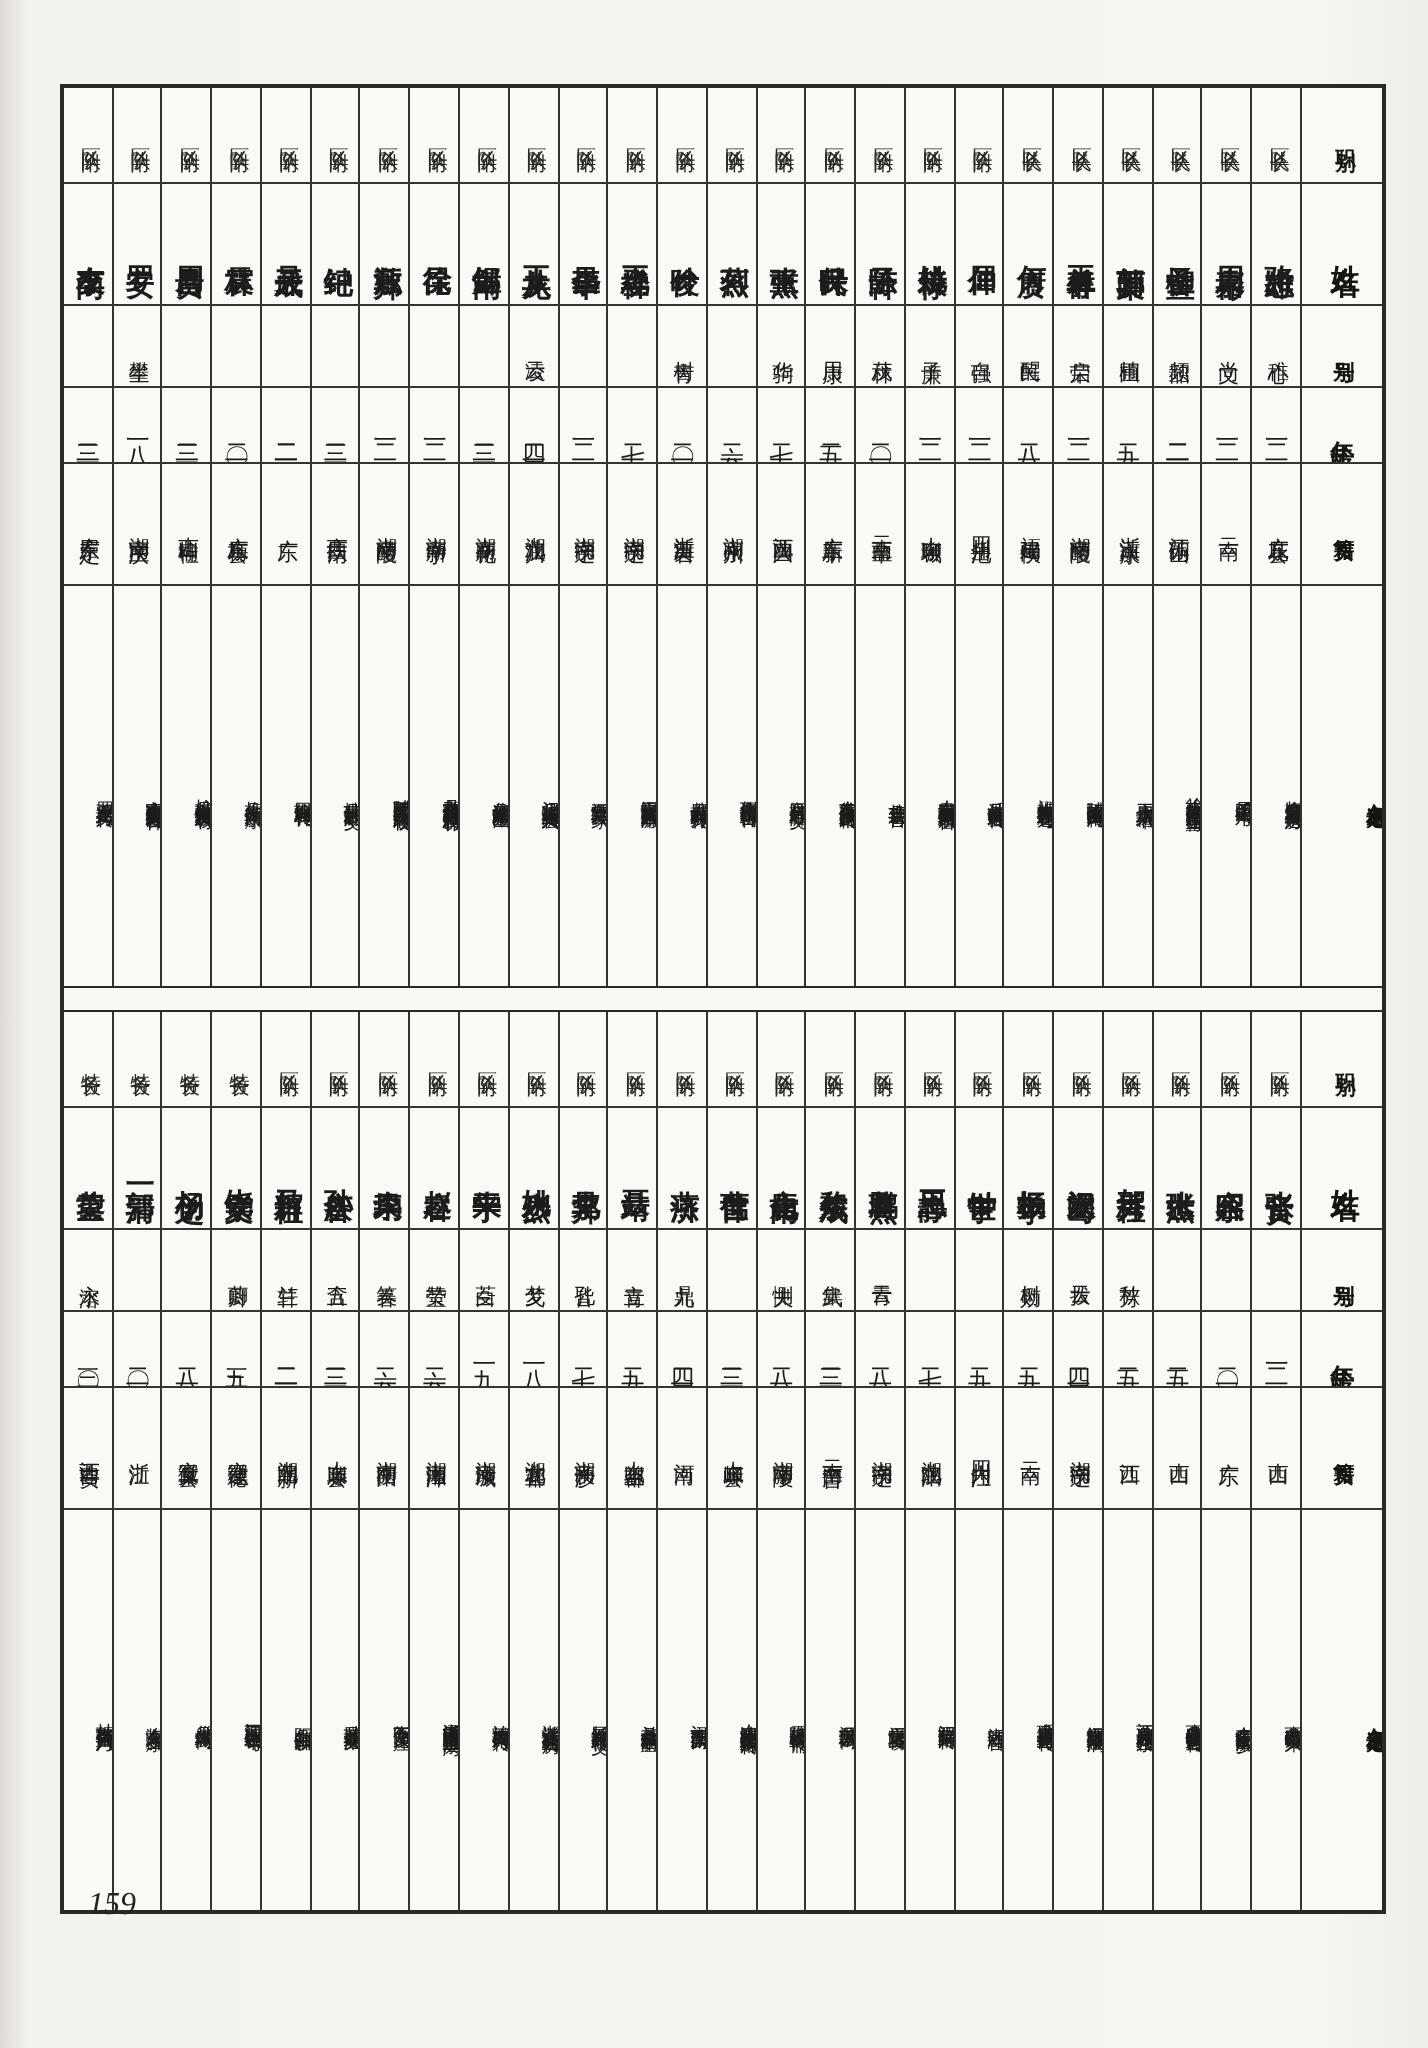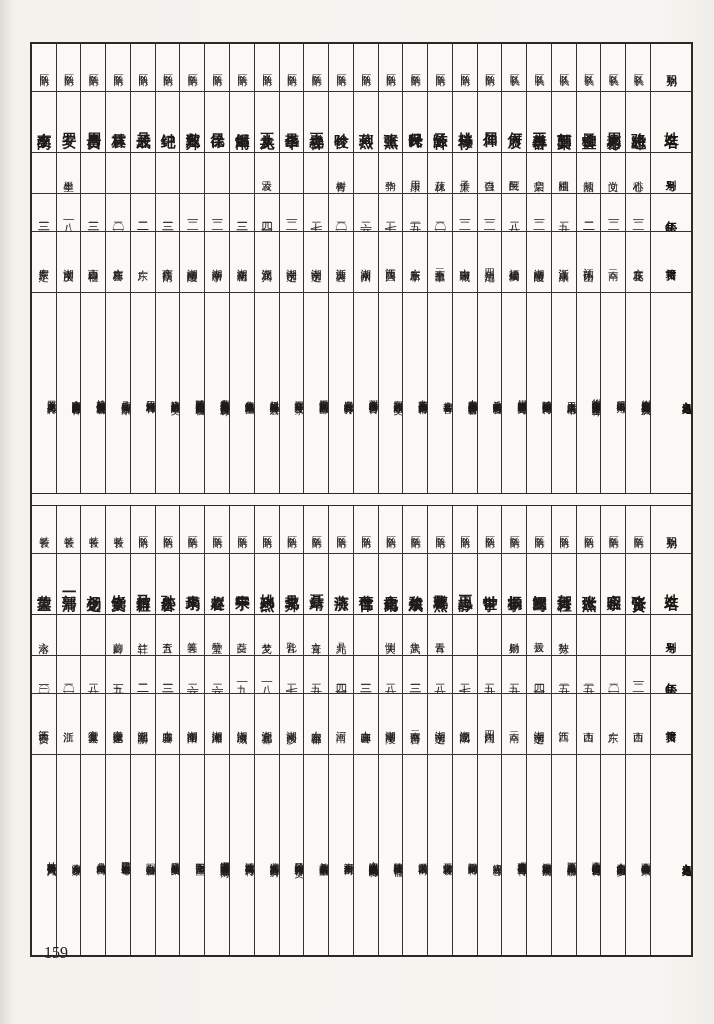--- a/index.html
+++ b/index.html
@@ -46,21 +46,21 @@
   .col.header .cell{font-weight:bold;color:#16150f;}
   .h-role   {font-size:13px;letter-spacing:5px;}
   .h-name   {font-size:13px;letter-spacing:12px;}
   .h-alias  {font-size:13px;letter-spacing:6px;}
   .h-age    {font-size:13px;letter-spacing:3px;}
   .h-native {font-size:13px;letter-spacing:12px;}
   .h-address{font-size:13px;letter-spacing:14px;padding-top:0;align-items:center;}
 
   .page-number{
     position:absolute;left:44px;top:944px;
-    font-size:16px;color:#24231f;
+    font-size:16px;font-style:italic;color:#24231f;
     font-family:"Liberation Serif","DejaVu Serif",serif;
   }
 </style>
 </head>
 <body>
 
 <div class="page">
   <div class="frame">
 
     <section class="roster top">

